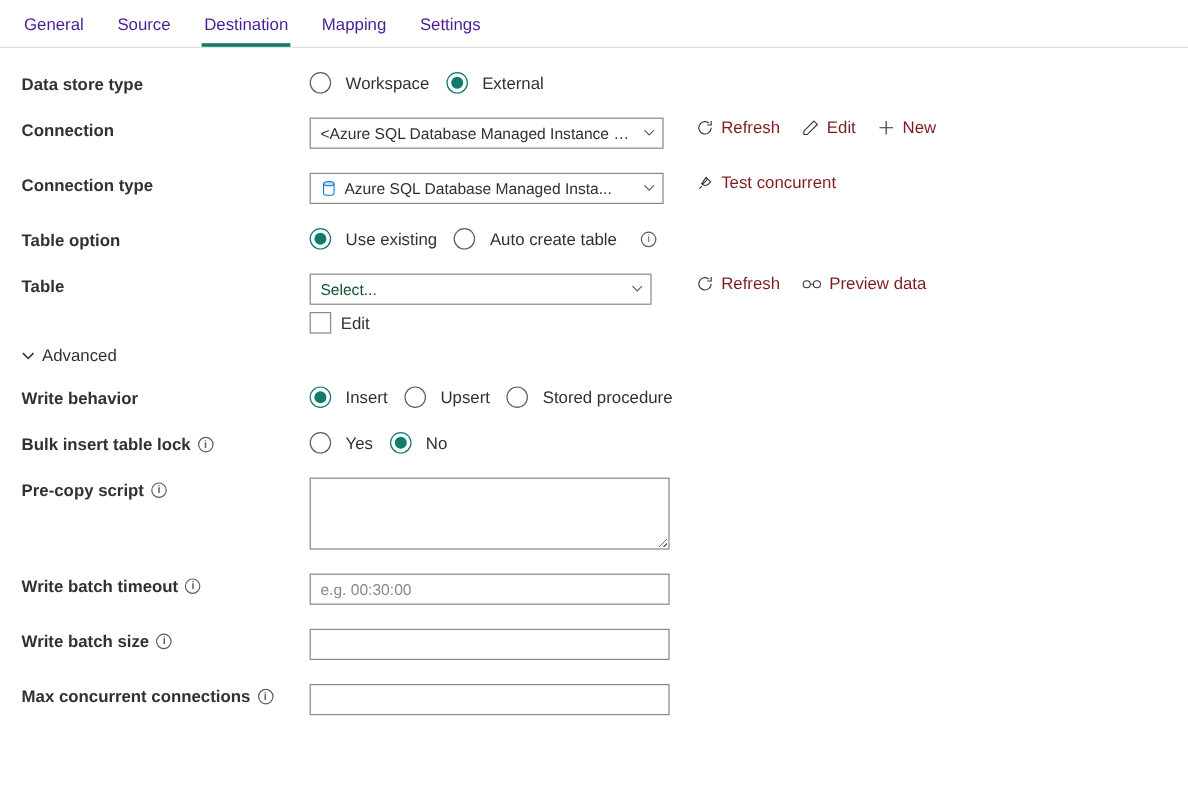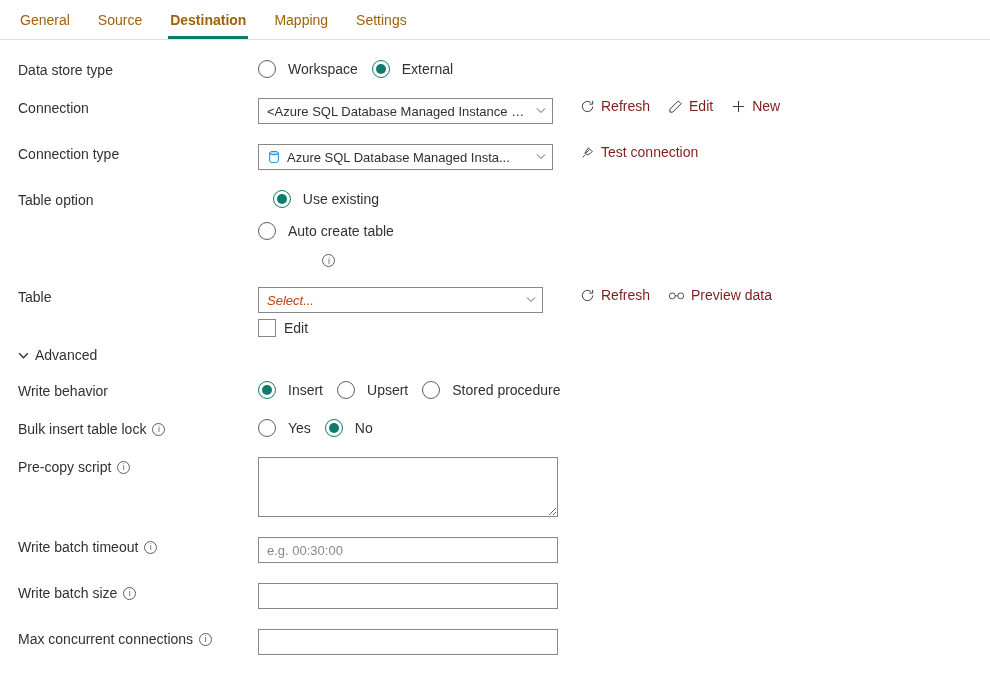--- a/index.html
+++ b/index.html
@@ -15,43 +15,43 @@
   
   .tabstrip {
     display: flex;
     gap: 24px;
     padding: 8px 18px 0 18px;
     border-bottom: 1px solid #e1e1e1;
   }
   .tab {
     padding: 4px 2px 8px 2px;
     cursor: pointer;
-    color: #a16207;
+    color: #4c1d95;
     border-bottom: 3px solid transparent;
   }
   .tab.active {
-    font-weight: 700;
+    font-weight: 400;
     border-bottom-color: #0f7b6c;
   }
   
   .form {
     padding: 20px 18px;
   }
   .row {
     display: flex;
     align-items: flex-start;
     margin-bottom: 20px;
   }
   .label-col {
     width: 240px;
     padding-top: 2px;
     display: flex;
     align-items: center;
   }
-  .label-col.bold { font-weight: 400; text-align: right; }
+  .label-col.bold { font-weight: 700; text-align: right; }
   .ctrl-col {
     width: 300px;
     display: flex;
     align-items: center;
     flex-wrap: wrap;
     gap: 14px;
   }
   .actions-col {
     display: flex;
     align-items: center;
@@ -103,21 +103,21 @@
     text-overflow: ellipsis;
     flex: 1;
   }
   .combo .chevron {
     position: absolute;
     right: 6px;
     top: 50%;
     transform: translateY(-50%);
     pointer-events: none;
   }
-  .combo.placeholder .combo-text { color: #c2410c; font-style: italic; }
+  .combo.placeholder .combo-text { color: #14532d; }
   .combo .lead-icon {
     width: 14px; height: 14px;
     margin-right: 6px;
     flex-shrink: 0;
     color: #0078d4;
   }
   
   .textinput {
     width: 343px;
     height: 26px;
@@ -257,29 +257,29 @@
               <path d="M1 3 L5 7 L9 3" stroke="#605e5c" stroke-width="1" fill="none"></path>
             </svg>
         </span>
       </div>
     </div>
     <div class="actions-col">
       <span class="iconbtn">
         <svg width="15" height="15" viewBox="0 0 16 16">
           <path d="M6 9l4-4M9 3l4 4-2 2a4 4 0 0 1-5.66 0L5 8.66 9 3zM3 13l2.3-2.3" stroke="#323130" stroke-width="1" fill="none"></path>
         </svg>
-        <span>Test connection</span>
+        <span>Test concurrent</span>
       </span>
     </div>
   </div>
 
   
   <div class="row">
     <div class="label-col bold">Table option</div>
-    <div class="ctrl-col" style="width:auto;flex-direction:column;">
+    <div class="ctrl-col" style="width:auto;">
       <span class="radio selected">
         <span class="radio-circle"></span>
         <span class="radio-label">Use existing</span>
       </span>
       <span class="radio">
         <span class="radio-circle"></span>
         <span class="radio-label">Auto create table</span>
       </span>
       <span class="info-icon">i</span>
     </div>

